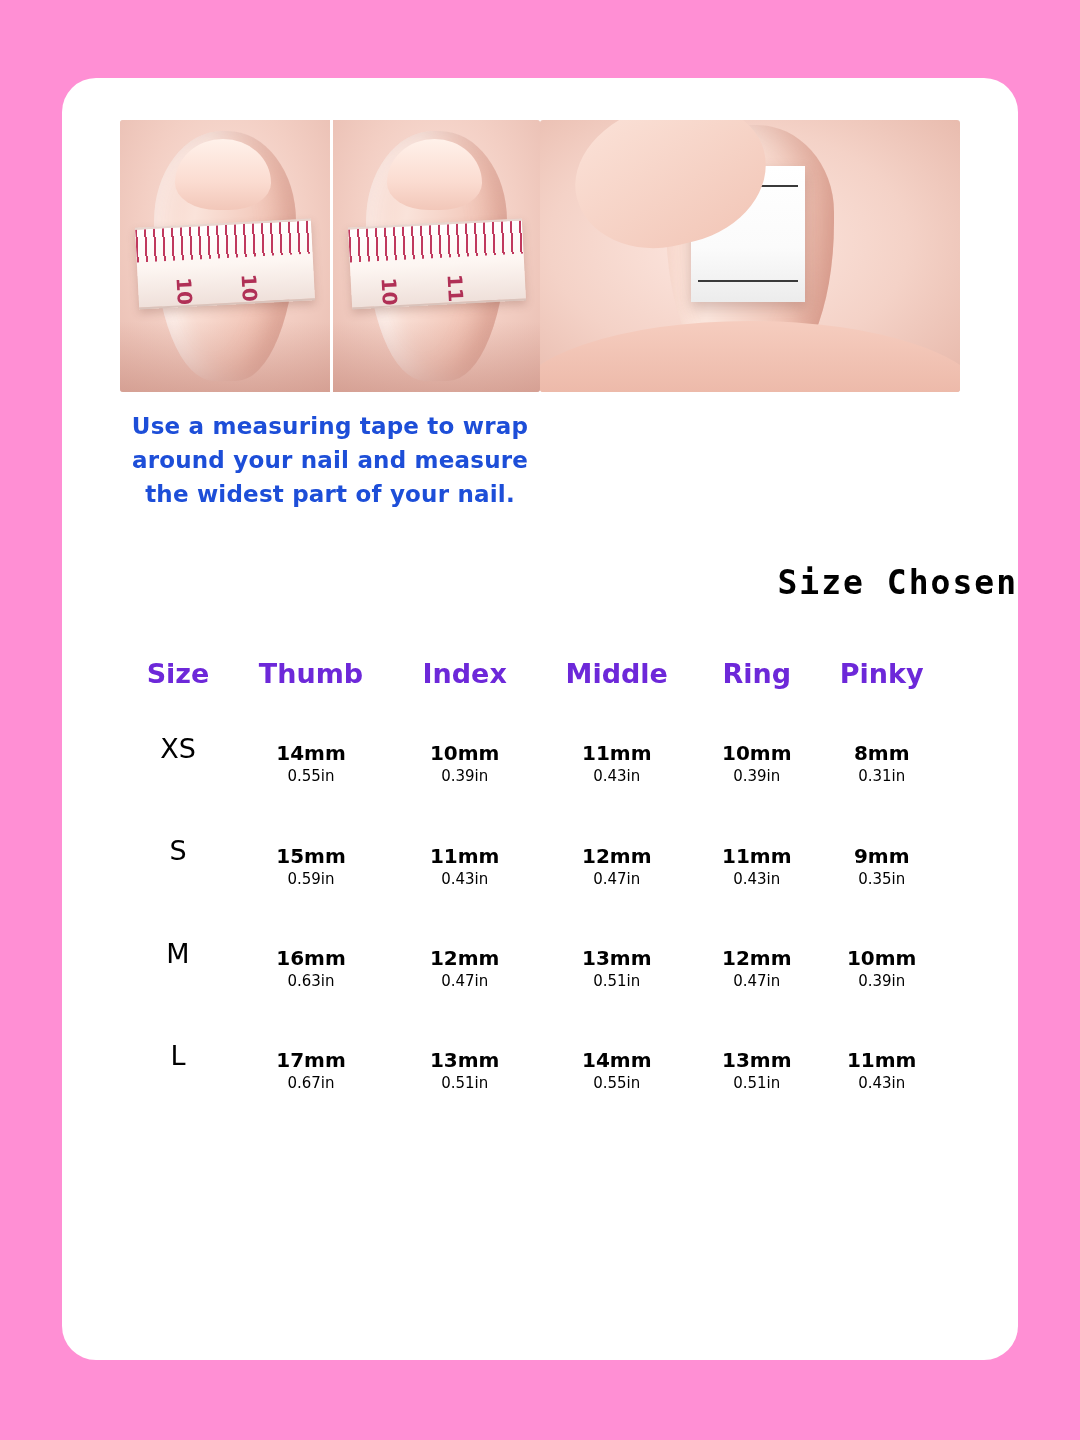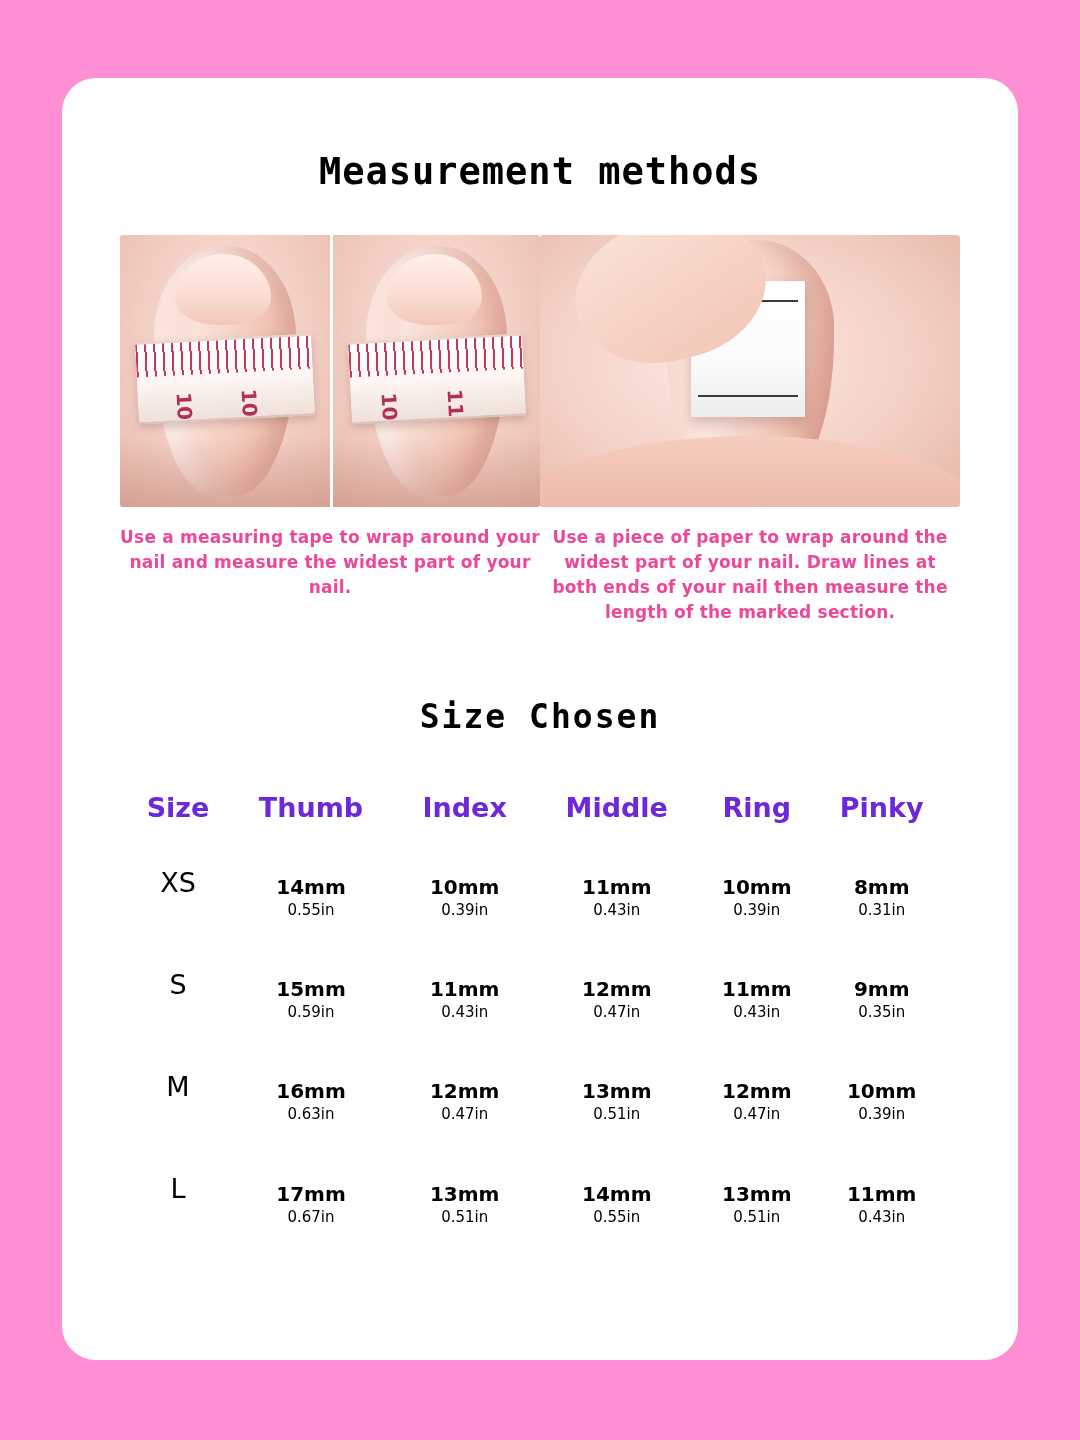--- a/index.html
+++ b/index.html
@@ -145,42 +145,42 @@
     position: absolute;
     left: -6%; bottom: -16%;
     width: 112%; height: 42%;
     border-radius: 50% 50% 0 0 / 70% 70% 0 0;
     background: linear-gradient(180deg, #f6cdbf 0%, #e7ae9d 100%);
   }
   .caption {
     text-align: center;
     font-family: "DejaVu Sans", sans-serif;
     font-weight: bold;
-    font-size: 17px;
+    font-size: 23px;
     line-height: 1.47;
-    color: #ec4899;
+    color: #1d4ed8;
     margin-top: 18px;
     letter-spacing: .2px;
   }
   .subcaption {
     text-align: center;
     font-family: "DejaVu Sans", sans-serif;
     font-weight: bold;
     font-size: 15.5px;
     color: #111;
     margin-top: 22px;
   }
   .subtitle {
-    text-align: center;
+    text-align: right;
     font-family: "DejaVu Sans Mono", monospace;
     font-weight: bold;
     font-size: 33px;
     letter-spacing: 2px;
     color: #000;
-    margin-top: 72px;
+    margin-top: 52px;
   }
   table.sizes {
     margin: 56px auto 0 auto;
     width: 820px;
     border-collapse: collapse;
   }
   table.sizes th {
     font-family: "DejaVu Sans", sans-serif;
     font-weight: bold;
     font-size: 27px;
@@ -213,21 +213,20 @@
     color: #000;
     line-height: 1.35;
   }
 </style>
 </head>
 <body>
 
 <div class="page">
   <div class="card">
 
-    <div class="title">Measurement methods</div>
 
     <div class="photo-row">
 
       <div class="photo-block">
         <div class="photo left">
           <div class="half">
             <div class="finger"></div>
             <div class="nailtip"></div>
             <div class="tape">
               <div class="ticks"></div>
@@ -253,21 +252,20 @@
       <div class="photo-block">
         <div class="photo right">
           <div class="rfinger"></div>
           <div class="paper">
             <div class="pline" style="top:14%"></div>
             <div class="pline" style="top:84%"></div>
           </div>
           <div class="thumbtop"></div>
           <div class="handbottom"></div>
         </div>
-        <div class="caption">Use a piece of paper to wrap around the widest part of your nail. Draw lines at both ends of your nail then measure the length of the marked section.</div>
       </div>
 
     </div>
 
     <div class="subtitle">Size Chosen</div>
 
     <table class="sizes">
       <thead>
         <tr>
           <th>Size</th>

